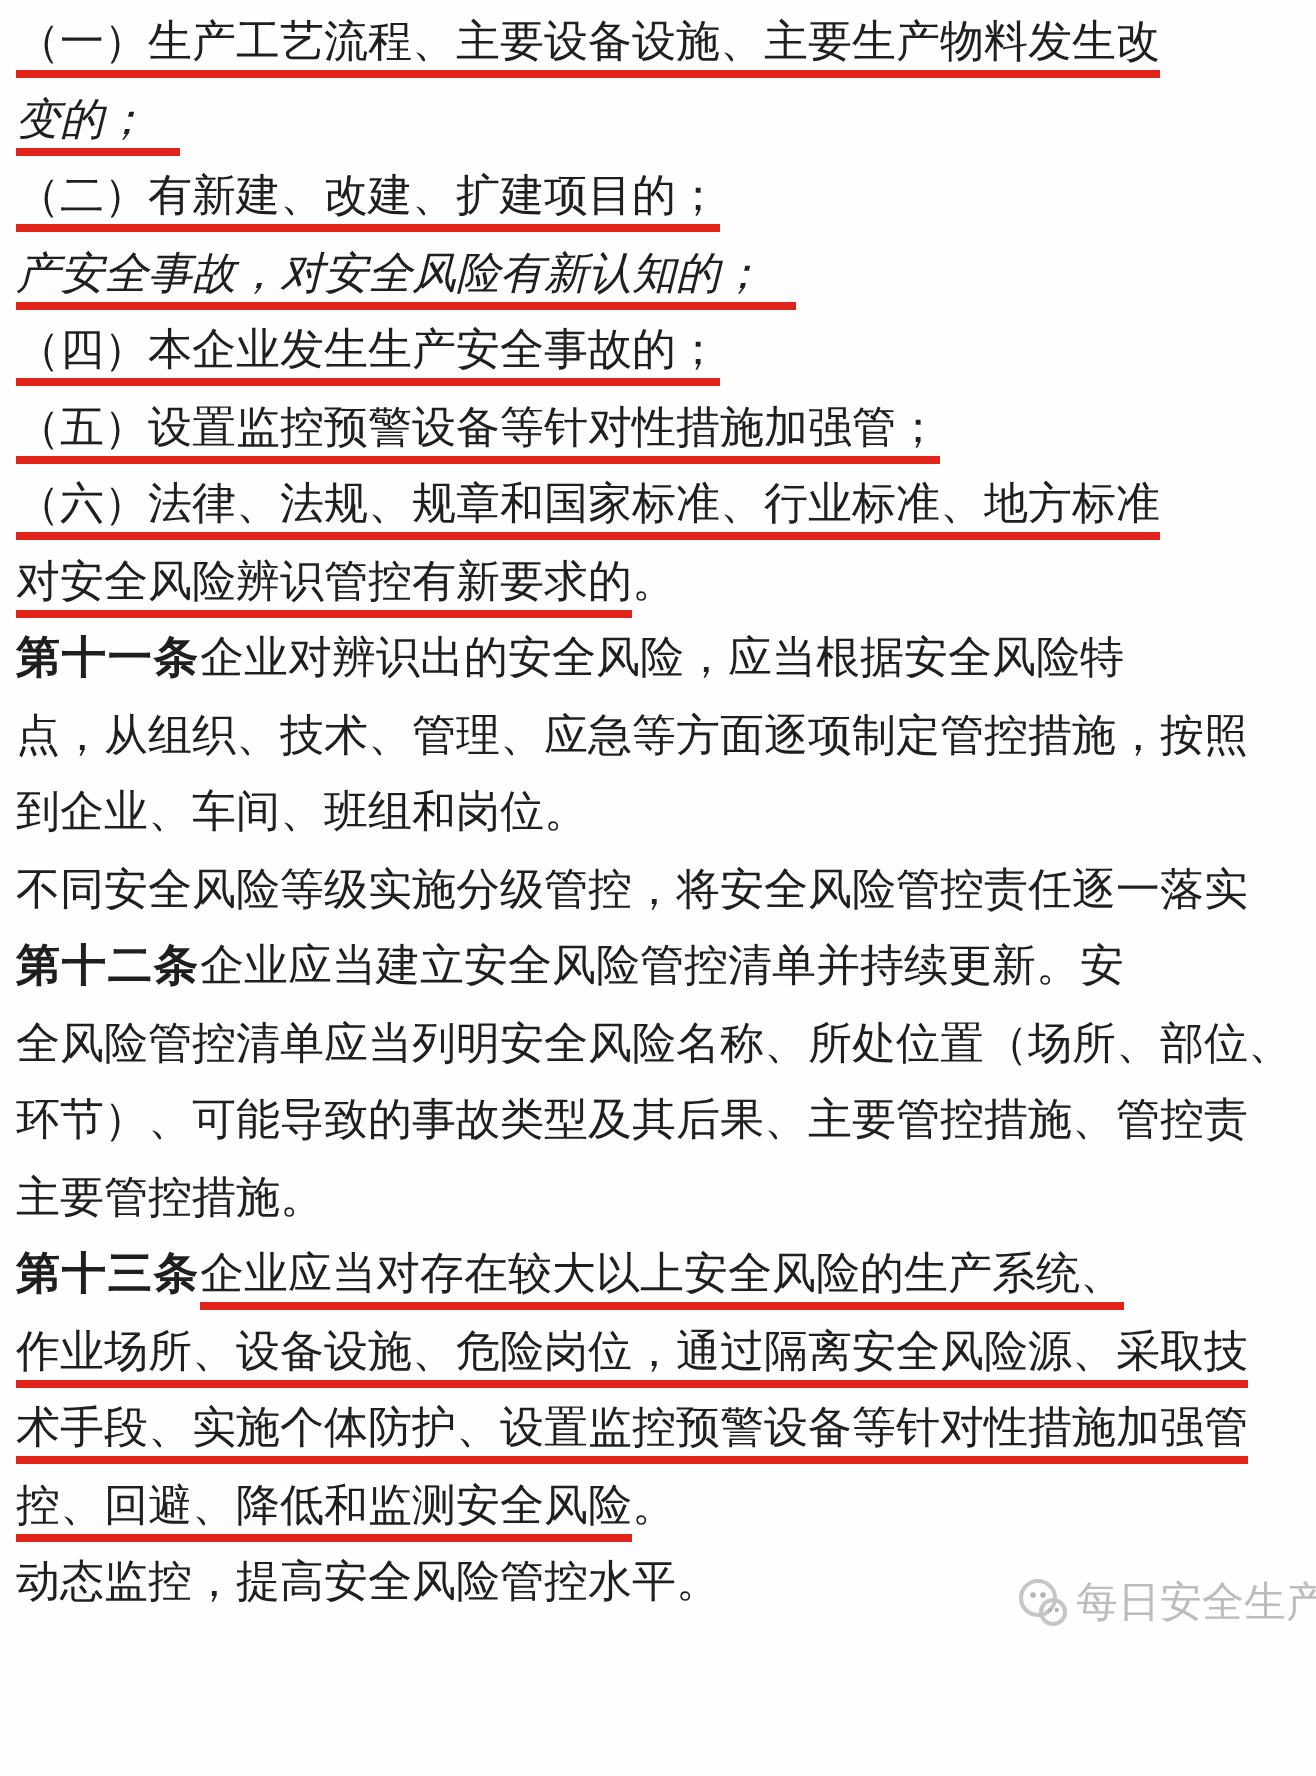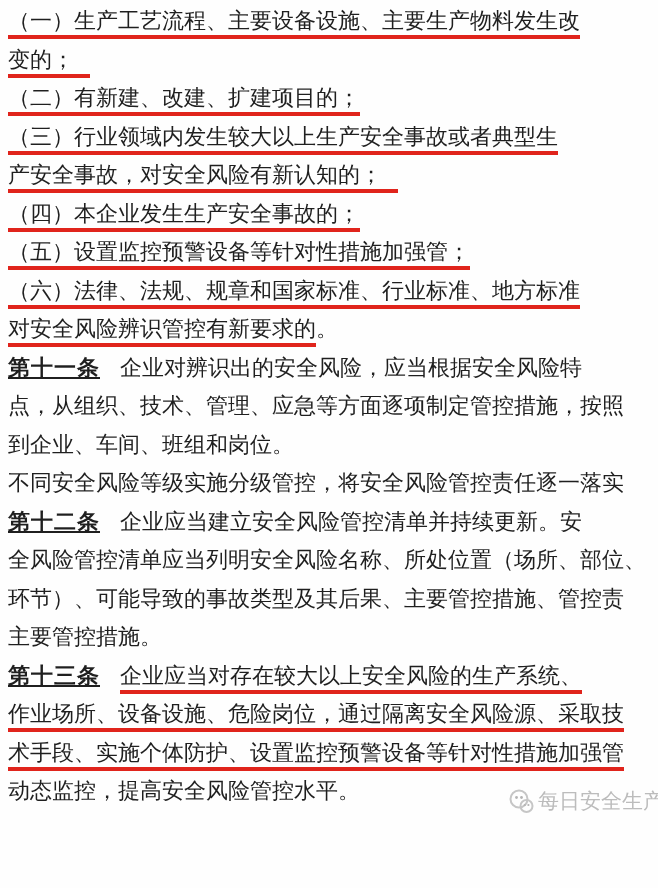--- a/index.html
+++ b/index.html
@@ -24,26 +24,24 @@
     font-size: 22px;
     white-space: nowrap;
     padding-left: 8px;
     overflow: visible;
   }
   .line.indent { }
   .seg-u {
     border-bottom: 4px solid #e0241c;
     padding-bottom: 2px;
   }
-  .seg-u.tail { padding-right: 16px; }
+  .seg-u.tail { padding-right: 16px; font-style: italic; }
   .seg-b {
     font-weight: bold;
-    margin-right: 20px;
     letter-spacing: 1px;
-    text-decoration: underline;
   }
   .seg-plain { }
   .watermark {
     position: absolute;
     top: 787px;
     left: 507px;
     display: flex;
     align-items: center;
     color: #bcbcbc;
     font-size: 21px;
@@ -57,37 +55,37 @@
   }
 </style>
 </head>
 <body>
 
 <div id="doc">
   <div>
       <div class="line indent"><span class="seg-u">（一）生产工艺流程、主要设备设施、主要生产物料发生改</span></div>
       <div class="line"><span class="seg-u tail">变的；</span></div>
       <div class="line indent"><span class="seg-u">（二）有新建、改建、扩建项目的；</span></div>
-      <div class="line indent"><span class="seg-u">（三）行业领域内发生较大以上生产安全事故或者典型生</span></div>
       <div class="line"><span class="seg-u tail">产安全事故，对安全风险有新认知的；</span></div>
       <div class="line indent"><span class="seg-u">（四）本企业发生生产安全事故的；</span></div>
       <div class="line indent"><span class="seg-u">（五）设置监控预警设备等针对性措施加强管；</span></div>
       <div class="line indent"><span class="seg-u">（六）法律、法规、规章和国家标准、行业标准、地方标准</span></div>
       <div class="line"><span class="seg-u">对安全风险辨识管控有新要求的</span><span class="seg-plain">。</span></div>
       <div class="line indent"><span class="seg-b">第十一条</span><span class="seg-plain">企业对辨识出的安全风险，应当根据安全风险特</span></div>
       <div class="line"><span class="seg-plain">点，从组织、技术、管理、应急等方面逐项制定管控措施，按照</span></div>
       <div class="line"><span class="seg-plain">到企业、车间、班组和岗位。</span></div>
       <div class="line"><span class="seg-plain">不同安全风险等级实施分级管控，将安全风险管控责任逐一落实</span></div>
       <div class="line indent"><span class="seg-b">第十二条</span><span class="seg-plain">企业应当建立安全风险管控清单并持续更新。安</span></div>
       <div class="line"><span class="seg-plain">全风险管控清单应当列明安全风险名称、所处位置（场所、部位、</span></div>
       <div class="line"><span class="seg-plain">环节）、可能导致的事故类型及其后果、主要管控措施、管控责</span></div>
       <div class="line"><span class="seg-plain">主要管控措施。</span></div>
       <div class="line indent"><span class="seg-b">第十三条</span><span class="seg-u">企业应当对存在较大以上安全风险的生产系统、</span></div>
       <div class="line"><span class="seg-u">作业场所、设备设施、危险岗位，通过隔离安全风险源、采取技</span></div>
       <div class="line"><span class="seg-u">术手段、实施个体防护、设置监控预警设备等针对性措施加强管</span></div>
+      <div class="line"><span class="seg-u">控、回避、降低和监测安全风险</span><span class="seg-plain">。</span></div>
       <div class="line"><span class="seg-plain">动态监控，提高安全风险管控水平。</span></div>
     </div>
 
   <div class="watermark">
     <svg class="wm-icon" viewBox="0 0 28 28">
       <circle cx="12" cy="12" r="8.5" fill="none" stroke="#c6c6c6" stroke-width="2"></circle>
       <circle cx="9.5" cy="10.5" r="1.4" fill="#b4b4b4"></circle>
       <circle cx="14.5" cy="10.5" r="1.4" fill="#b4b4b4"></circle>
       <circle cx="19.5" cy="19" r="6" fill="none" stroke="#c6c6c6" stroke-width="2"></circle>
       <circle cx="17.8" cy="18" r="1.1" fill="#b4b4b4"></circle>

